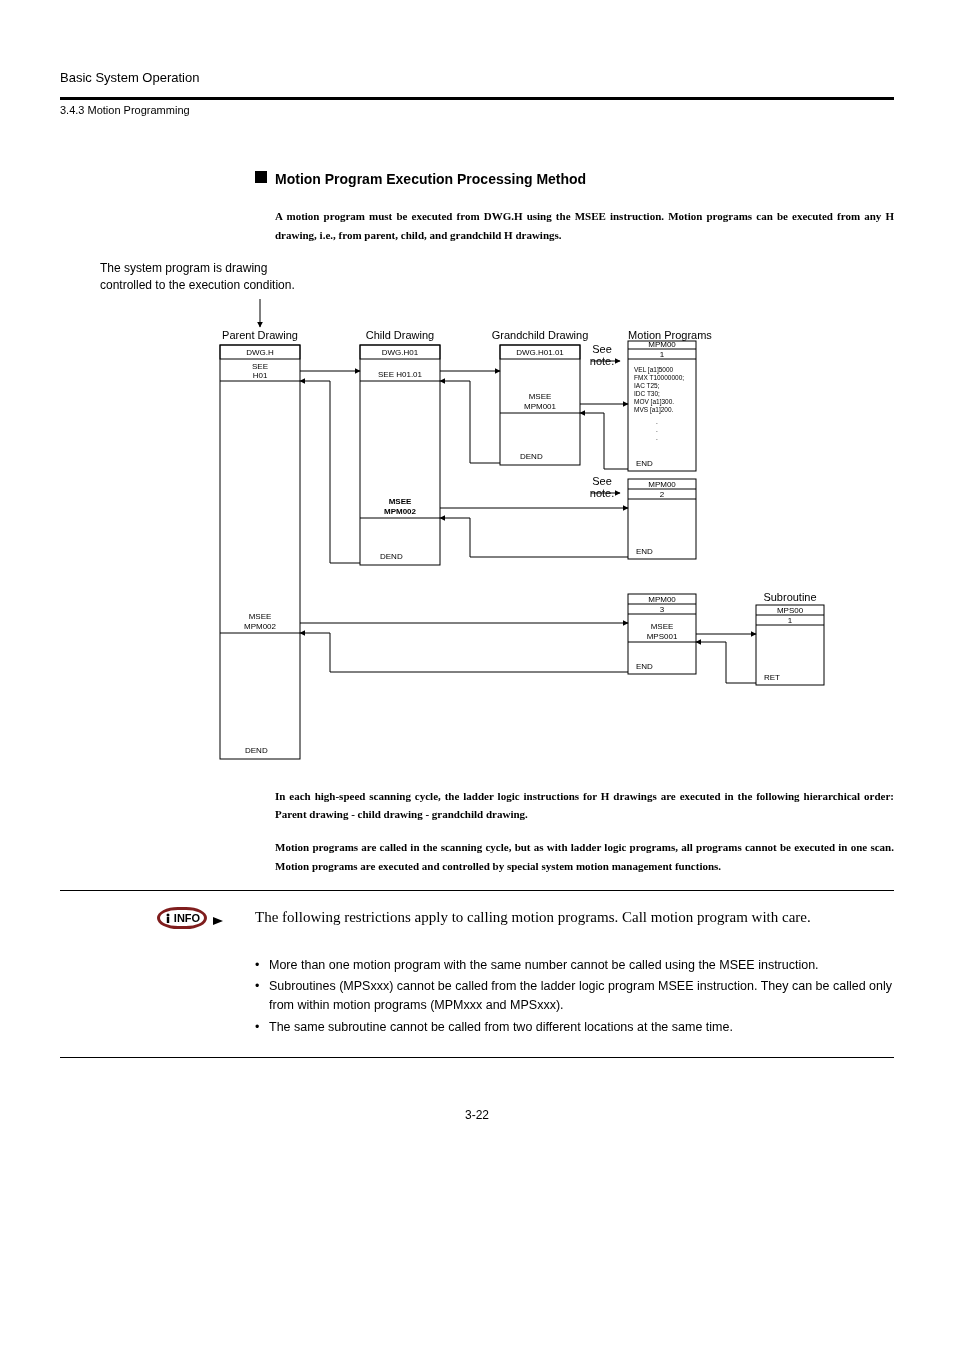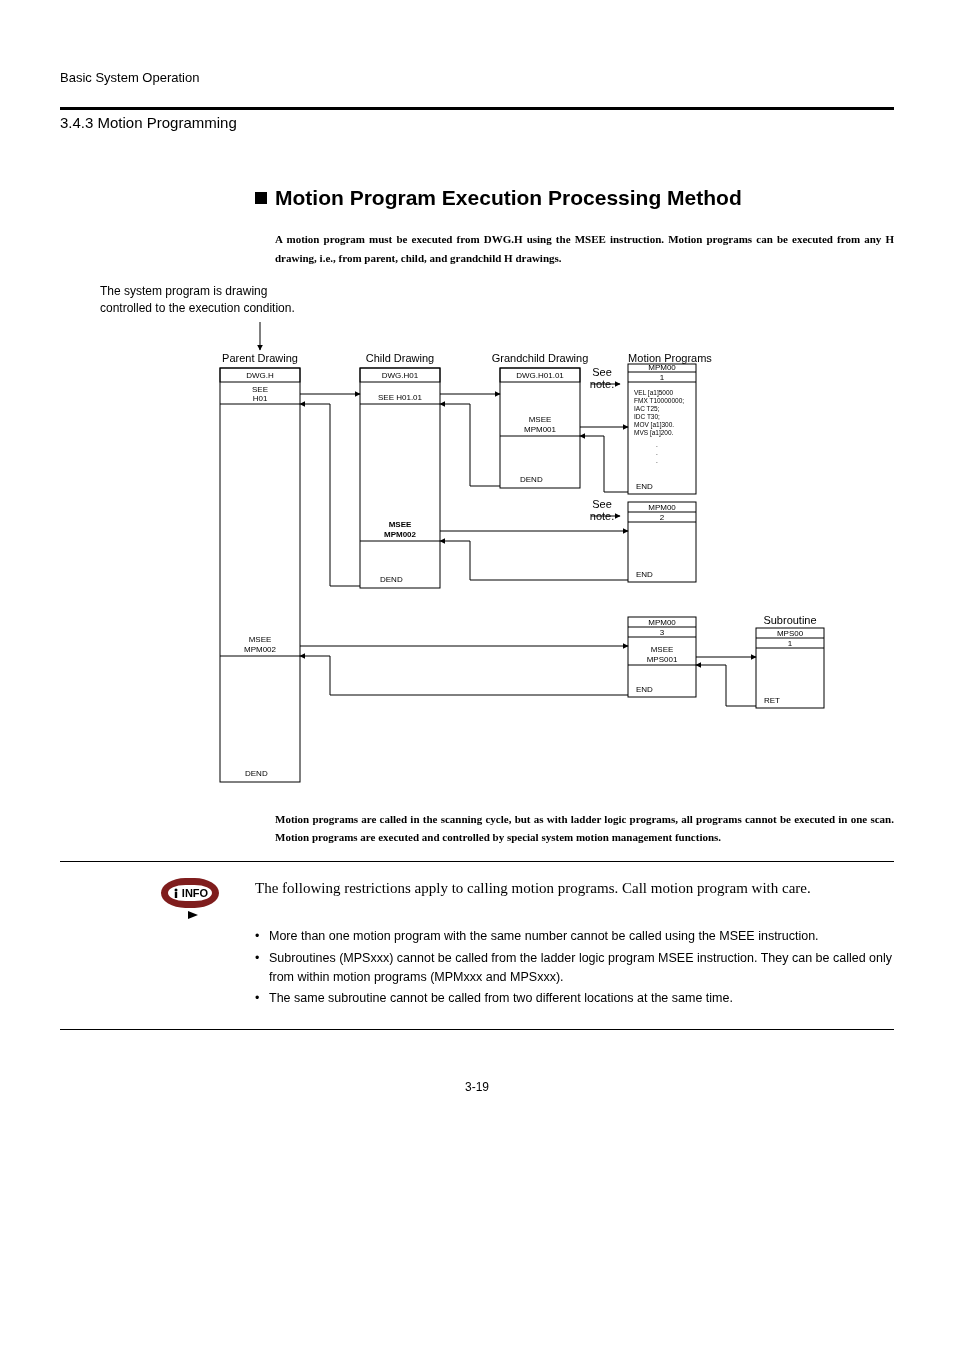--- a/index.html
+++ b/index.html
@@ -13,33 +13,33 @@
   .page {
     padding: 70px 60px 40px 60px;
     box-sizing: border-box;
   }
   .header-area {
     font-family: Arial, Helvetica, sans-serif;
     margin-bottom: 55px;
   }
   .header-top {
     font-size: 13px;
-    padding-bottom: 22px;
+    padding-bottom: 12px;
     border-bottom: 3px solid #000;
   }
   .header-sub {
-    font-size: 15px;
+    font-size: 11px;
     padding-top: 4px;
   }
   .content {
     margin-left: 195px;
   }
   .heading {
     font-family: Arial, Helvetica, sans-serif;
-    font-size: 21px;
+    font-size: 14px;
     font-weight: bold;
     margin-bottom: 20px;
   }
   .square {
     display: inline-block;
     width: 12px;
     height: 12px;
     background: #000;
     margin-right: 8px;
     vertical-align: 1px;
@@ -78,21 +78,21 @@
     flex: 0 0 70px;
     font-family: Arial, Helvetica, sans-serif;
     font-size: 11px;
     font-weight: bold;
     text-align: center;
     margin-left: 95px;
     margin-right: 30px;
     margin-top: 2px;
   }
   .info-badge .oval {
-    border: 7px solid #7f1d1d;
+    border: 3px solid #7f1d1d;
     border-radius: 50%/60%;
     padding: 2px 4px;
     display: inline-flex;
     align-items: center;
   }
   .info-badge .tri {
     display: inline-block;
     width: 0; height: 0;
     border-top: 4px solid transparent;
     border-bottom: 4px solid transparent;
@@ -268,20 +268,21 @@
 
       <polyline points="528,373 230,373 230,334 200,334" fill="none" stroke="#000" marker-end="url(#arr)"></polyline>
 
       <line x1="596" y1="335" x2="656" y2="335" stroke="#000" marker-end="url(#arr)"></line>
 
       <polyline points="656,384 626,384 626,343 596,343" fill="none" stroke="#000" marker-end="url(#arr)"></polyline>
     </svg>
   </div>
 
   <div class="content">
+    <div class="para para-indent">In each high-speed scanning cycle, the ladder logic instructions for H drawings are executed in the following hierarchical order: Parent drawing - child drawing - grandchild drawing.</div>
     <div class="para para-indent">Motion programs are called in the scanning cycle, but as with ladder logic programs, all programs cannot be executed in one scan. Motion programs are executed and controlled by special system motion management functions.</div>
   </div>
 
   <div class="info-row">
     <div class="info-badge">
       <span class="oval">
         <svg width="8" height="12">
             <circle cx="4" cy="3" r="1.5" fill="#000"></circle>
             <rect x="2.8" y="5" width="2.4" height="6" fill="#000"></rect>
           </svg>
@@ -300,15 +301,15 @@
             <span>Subroutines (MPSxxx) cannot be called from the ladder logic program MSEE instruction. They can be called only from within motion programs (MPMxxx and MPSxxx).</span>
           </div>
         <div class="item">
             <span class="dot">•</span>
             <span>The same subroutine cannot be called from two different locations at the same time.</span>
           </div>
       </div>
     </div>
   </div>
 
-  <div class="page-num">3-19</div>
+  <div class="page-num">3-22</div>
 
 </div>
 
 </body></html>

